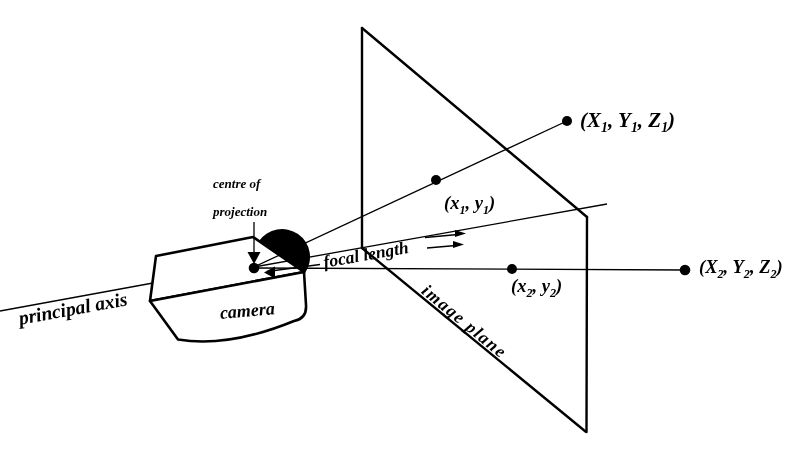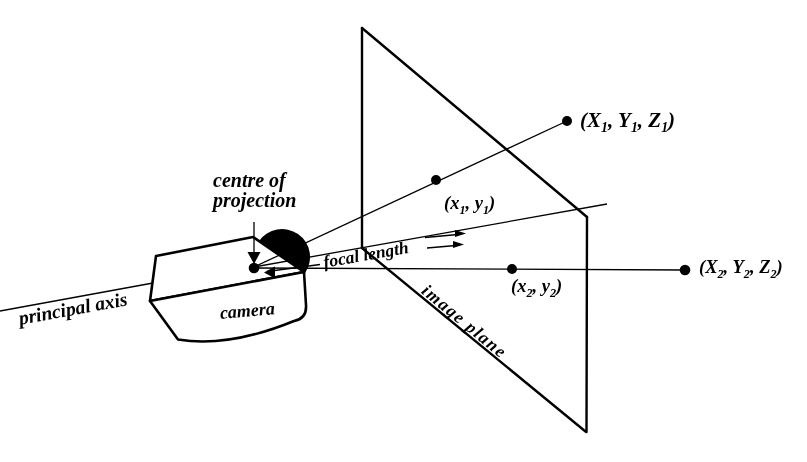--- a/index.html
+++ b/index.html
@@ -15,21 +15,21 @@
     position:absolute;
     color:#000;
     font-weight:bold;
     font-style:italic;
     white-space:pre-line;
     transform-origin:0 0;
     line-height:1.12;
     user-select:none;
   }
   .lbl sub{font-size:0.66em;line-height:0;}
-  #lbl-cop       {left:213px;top:170px;font-size:20px;line-height:20px;}
+  #lbl-cop       {left:213px;top:170px;font-size:13px;line-height:28px;}
   #lbl-principal {left:17px; top:308px;font-size:19.5px;transform:rotate(-10.3deg);}
   #lbl-camera    {left:219px;top:303px;font-size:18px;  transform:rotate(-5deg);}
   #lbl-focal     {left:322px;top:253px;font-size:17.5px;transform:rotate(-10deg);}
   #lbl-implane   {left:430px;top:281px;font-size:17.5px;letter-spacing:1.5px;transform:rotate(39.5deg);}
   #lbl-wp1{left:580px;top:109px;font-size:21px;}
   #lbl-ip1{left:444px;top:193px;font-size:18.5px;}
   #lbl-wp2{left:699px;top:257px;font-size:18.5px;text-align:right;}
   #lbl-ip2{left:511px;top:276px;font-size:18.5px;}
 </style>
 </head>

